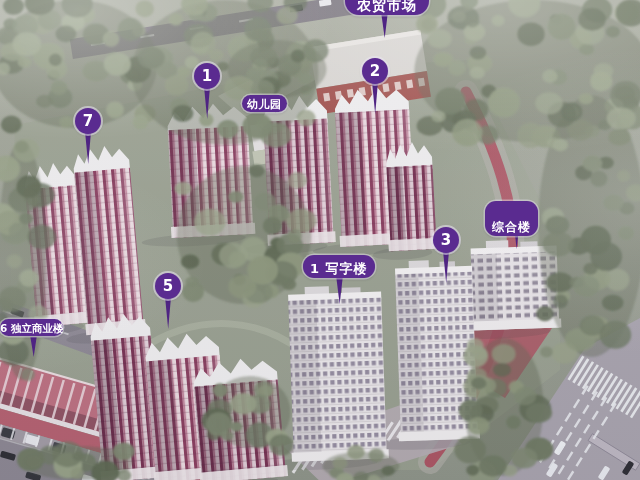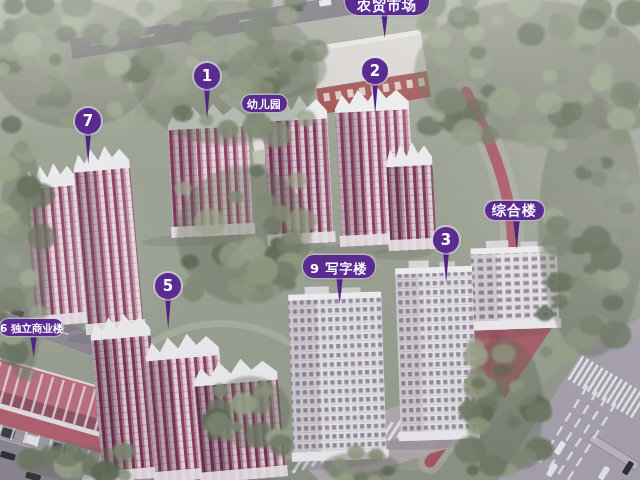--- a/index.html
+++ b/index.html
@@ -709,27 +709,27 @@
 
 <div class="bubble" style="left:345px;top:-15px;height:30px;font-size:14px;border-radius:14px;padding:0 12px">
       <span>农贸市场</span>
     </div>
 <div class="pin-free" style="left:380px;top:14px;height:24px"></div>
 
 <div class="bubble" style="left:242px;top:95px;height:17px;font-size:11px;letter-spacing:.5px;padding:0 5px">
       <span>幼儿园</span>
     </div>
 
-<div class="bubble" style="left:485px;top:201px;height:19px;font-size:14px">
+<div class="bubble" style="left:485px;top:201px;height:35px;font-size:12px">
       <span>综合楼</span>
     </div>
 <div class="pin-free" style="left:512px;top:221px;height:28px"></div>
 
 <div class="bubble" style="left:303px;top:255px;height:23px;font-size:13px">
-      <span>9 写字楼</span>
+      <span>1 写字楼</span>
     </div>
 <div class="pin-free" style="left:335px;top:278px;height:26px"></div>
 
 <div class="bubble" style="left:0px;top:319px;height:17px;font-size:10.5px;letter-spacing:0;padding:0 0;border-radius:9px">
       <span>6 独立商业楼</span>
     </div>
 <div class="pin-free" style="left:29px;top:337px;height:20px"></div>
 </div>
 
 </body></html>

